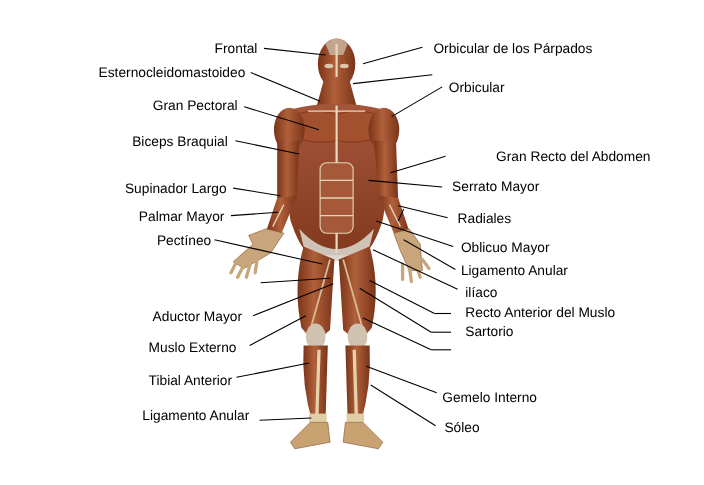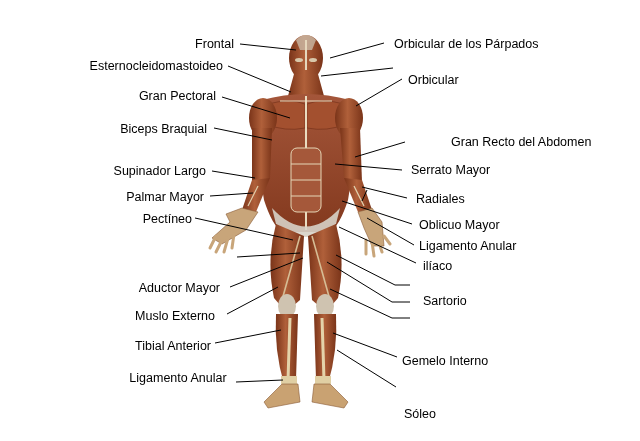--- a/index.html
+++ b/index.html
@@ -135,17 +135,18 @@
 </div>
 
 <div class="lbl" style="left:394px; top:37px;">Orbicular de los Párpados</div>
 <div class="lbl" style="left:408px; top:73px;">Orbicular</div>
 <div class="lbl" style="left:411px; top:135px;margin-left:40px;">Gran Recto del Abdomen</div>
 <div class="lbl" style="left:411px; top:163px;">Serrato Mayor</div>
 <div class="lbl" style="left:416px; top:192px;">Radiales</div>
 <div class="lbl" style="left:419px; top:218px;">Oblicuo Mayor</div>
 <div class="lbl" style="left:419px; top:239px;">Ligamento Anular</div>
 <div class="lbl" style="left:423px; top:259px;">ilíaco</div>
+<div class="lbl" style="left:423px; top:277px;">Recto Anterior del Muslo</div>
 <div class="lbl" style="left:423px; top:294px;">Sartorio</div>
 <div class="lbl" style="left:402px; top:354px;">Gemelo Interno</div>
-<div class="lbl" style="left:404px; top:382px;margin-top:25px;">Sóleo</div>
+<div class="lbl" style="left:404px; top:382px;">Sóleo</div>
 
 </div>
 
 </body></html>

